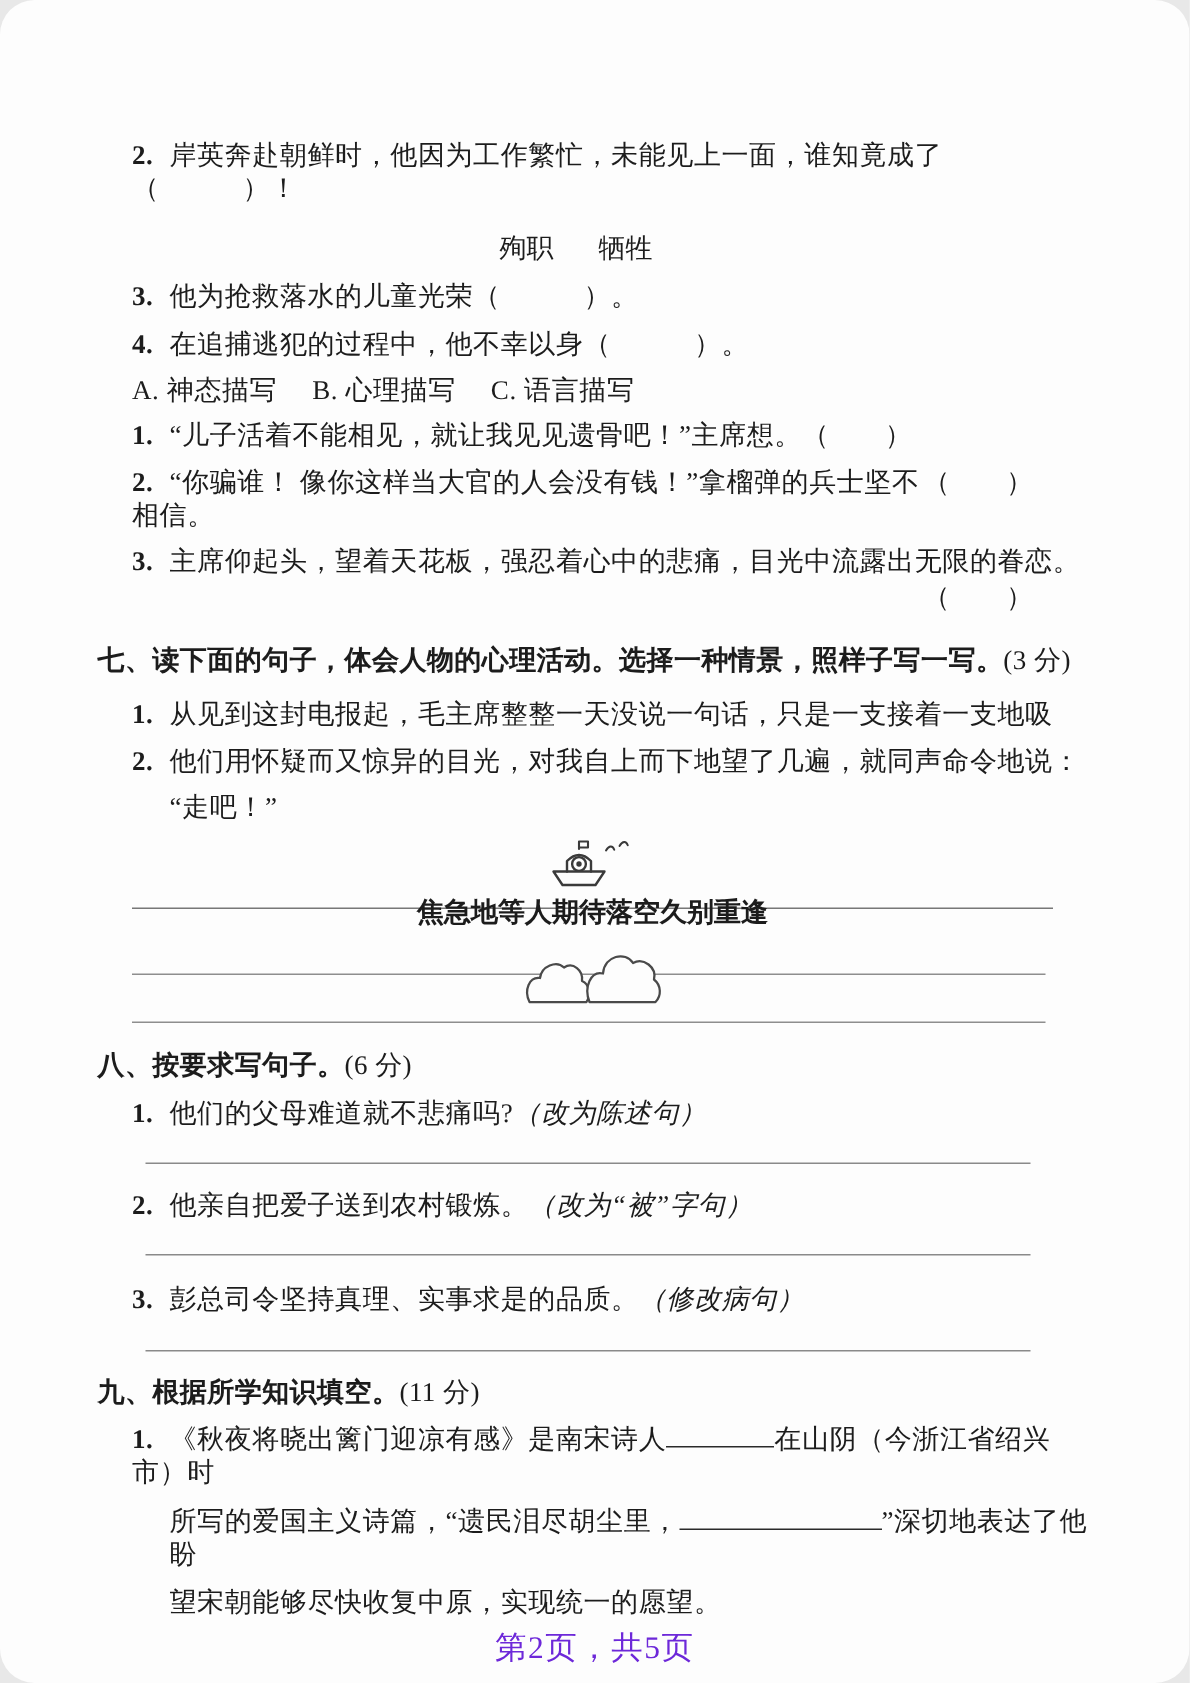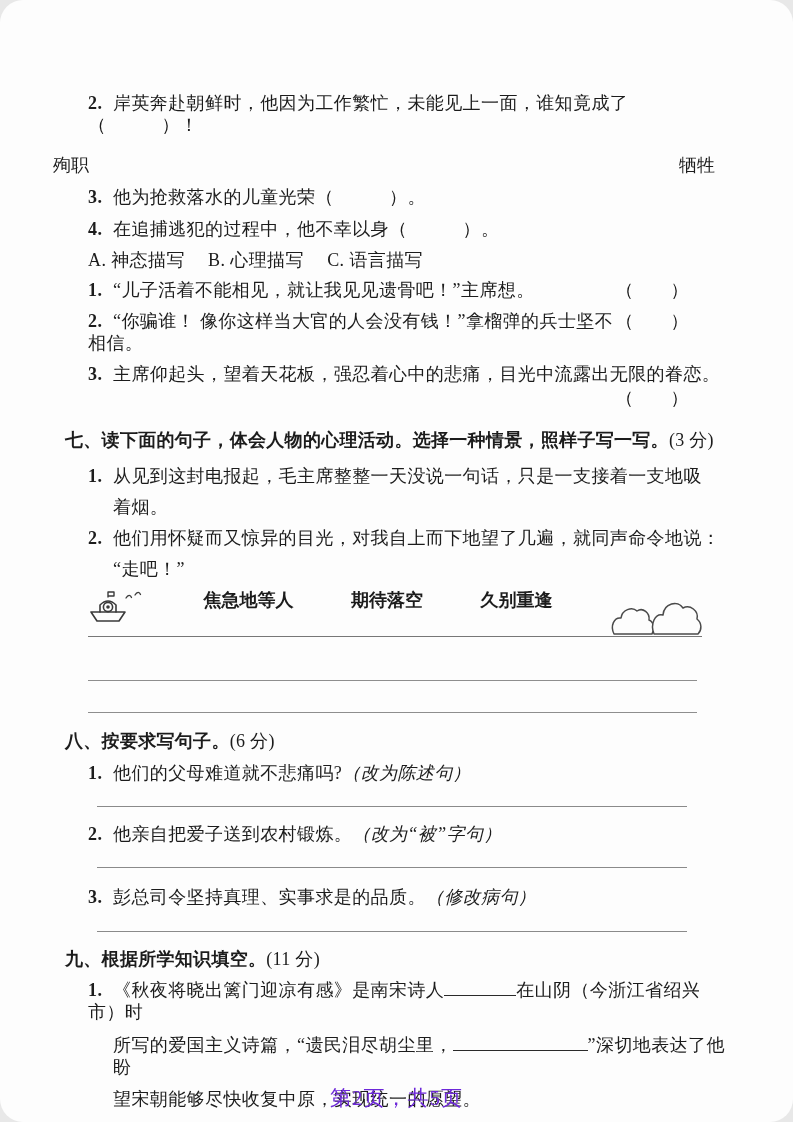--- a/index.html
+++ b/index.html
@@ -8,30 +8,30 @@
     font-family:"Liberation Serif","DejaVu Serif",serif;
     color:#1c1c1c;overflow:hidden;box-sizing:border-box;border-radius:23px;
   }
   .content{padding:92px 66px 0 65px;box-sizing:border-box;}
   .line{font-size:18px;line-height:22px;letter-spacing:.4px;}
   .item{margin-left:23px;}
   .cont{margin-left:48px;}
   .num{font-weight:700;display:inline-block;width:25px;}
   .sec-title{font-family:"Liberation Sans","DejaVu Sans",sans-serif;font-weight:700;font-size:18px;line-height:22px;letter-spacing:.3px;}
   .pts{font-family:"Liberation Serif","DejaVu Serif",serif;font-weight:400;}
-  .word-bank{display:flex;justify-content:space-between;gap:30px;transform:translateX(-12px);}
+  .word-bank{display:flex;justify-content:center;gap:30px;transform:translateX(-12px);}
   .word-bank span{font-size:18px;}
-  .qrow{display:flex;justify-content:space-between;}
+  .qrow{display:flex;}
   .ans{margin-right:38px;white-space:nowrap;}
   .ans-right{text-align:right;padding-right:38px;}
   .note{font-style:italic;}
   .decor-row{
-    display:flex;align-items:flex-start;height:48px;
+    display:flex;align-items:center;height:48px;
     margin-left:23px;margin-right:25px;margin-top:8px;
-    border-bottom:1.6px solid #777;position:relative;
+    border-bottom:1.6px solid #777;position:relative;flex-direction:column;
   }
   .decor-phrases{flex:1;display:flex;justify-content:space-evenly;align-items:flex-end;padding-bottom:2px;}
   .decor-phrases span{font-size:18px;font-weight:600;}
   .boat{margin-bottom:1px;}
   .clouds{margin-bottom:-2px;}
   .write-line{margin-left:23px;margin-right:30px;border-bottom:1.6px solid #8e8e8e;}
   .wl-1{height:43px;}
   .wl-2{height:31px;}
   .answer-line{margin-left:32px;margin-right:40px;border-bottom:1.7px solid #8a8a8a;}
   .blank{display:inline-block;border-bottom:1.3px solid #2a2a2a;height:16px;vertical-align:baseline;}
@@ -68,21 +68,20 @@
     </div>
     <div class="line item qrow mt9">
       <span><b class="num">2.</b><span>“你骗谁！ 像你这样当大官的人会没有钱！”拿榴弹的兵士坚不相信。</span></span>
       <span class="ans">（　　）</span>
     </div>
     <div class="line item mt9"><b class="num">3.</b><span>主席仰起头，望着天花板，强忍着心中的悲痛，目光中流露出无限的眷恋。</span></div>
     <div class="line ans-right mt2"><span>（　　）</span></div>
 
     <div class="sec-title mt6"><span>七、读下面的句子，体会人物的心理活动。选择一种情景，照样子写一写。</span><span class="pts">(3 分)</span></div>
     <div class="line item mt14"><b class="num">1.</b><span>从见到这封电报起，毛主席整整一天没说一句话，只是一支接着一支地吸</span></div>
-    <div class="line cont mt9">着烟。</div>
     <div class="line item mt9"><b class="num">2.</b><span>他们用怀疑而又惊异的目光，对我自上而下地望了几遍，就同声命令地说：</span></div>
     <div class="line cont mt9">“走吧！”</div>
 
     <div class="decor-row">
       <span class="boat">
         <svg width="58" height="38" viewBox="0 0 58 38" fill="none" stroke="#3a3a3a" stroke-width="1.6" stroke-linecap="round" stroke-linejoin="round">
           <path d="M20,9 v-5 h6 v4 h-6" stroke-width="1.4"></path>
           <path d="M12,24 v-7 q8,-8 16,0 v7"></path>
           <circle cx="20" cy="19" r="4.6"></circle>
           <circle cx="20" cy="19" r="1.8" fill="#3a3a3a" stroke="none"></circle>

